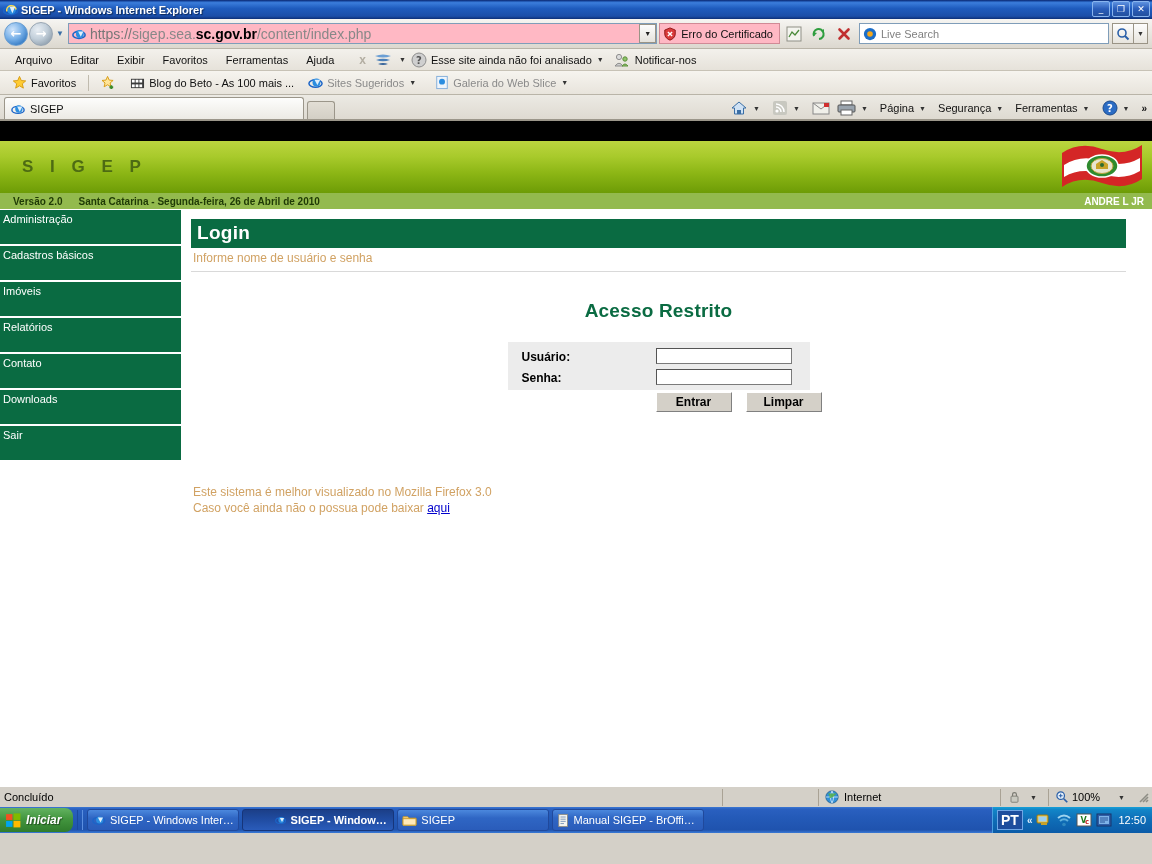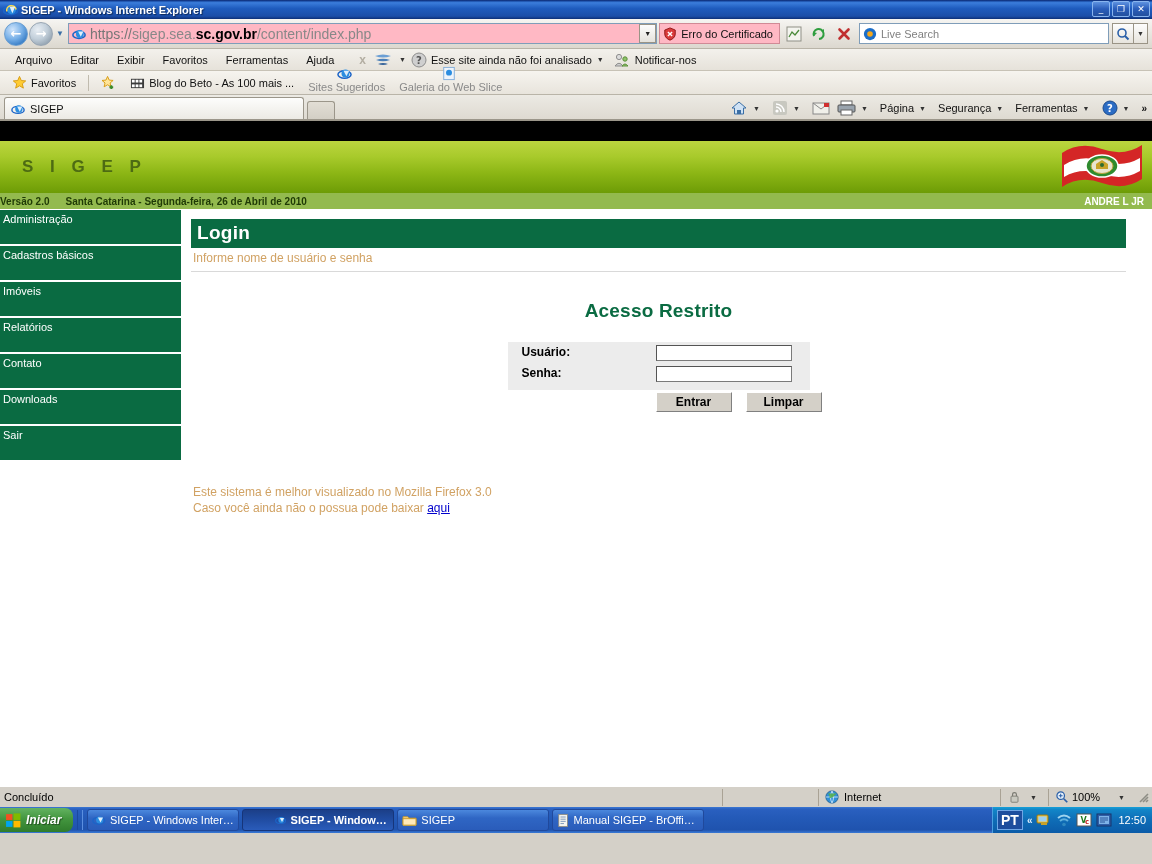--- a/index.html
+++ b/index.html
@@ -127,21 +127,21 @@
   
   .favbar {
     height: 24px;
     background: linear-gradient(to bottom, #f6f4ef, #e8e4dc);
     display: flex; align-items: center; padding-left: 6px;
     border-bottom: 1px solid #b9b4a8;
     gap: 2px;
   }
   .favbtn { display: flex; align-items: center; padding: 2px 6px; font-size: 11px; color: #111; white-space: nowrap; }
   .favsep { width: 1px; height: 16px; background: #c0bbae; margin: 0 4px; }
-  .fav-dim { color: #8a8a8a; flex-direction: column; }
+  .fav-dim { color: #8a8a8a; }
 
   
   .tabbar {
     height: 26px;
     background: linear-gradient(to bottom, #eceae4, #dedad1);
     display: flex; align-items: flex-end; padding-left: 4px;
     position: relative;
     border-bottom: 2px solid #9b968a;
   }
   .tab {
@@ -176,21 +176,21 @@
   .sigep-logo {
     position: absolute; left: 22px; top: 16px;
     font-size: 17px; letter-spacing: 6px; font-weight: bold;
     color: #4d6b13;
     font-family: "Liberation Sans", sans-serif;
   }
   .flag-wrap { position: absolute; right: 8px; top: -2px; }
   .verbar {
     height: 16px; background: #93ba4e;
     display: flex; align-items: center;
-    padding: 0 0; position: relative;
+    padding: 0 13px; position: relative;
   }
   .verbar .vtxt { font-size: 10px; font-weight: bold; color: #1f3a05; white-space: nowrap; }
   .verbar .v1 { margin-right: 16px; }
   .verbar .user { position: absolute; right: 8px; font-size: 10px; color: #fff; font-weight: bold; }
 
   .body-area { display: flex; }
   .sidebar { width: 181px; flex: 0 0 auto; padding-top: 1px; background: #fff; }
   .side-item {
     background: #0a6b42;
     color: #fff; font-size: 11px;
@@ -210,21 +210,21 @@
   .login-sub { color: #d1a263; font-size: 12px; padding: 3px 0 0 2px; }
   .hr { border-top: 1px solid #d9d9d9; margin-top: 6px; }
   .acesso {
     text-align: center; color: #0a6b42;
     font-size: 19px; font-weight: bold;
     margin-top: 28px; letter-spacing: .2px;
   }
   .form-wrap { display: flex; justify-content: center; margin-top: 20px; }
   .form-inner { width: 302px; }
   .form-table { background: #ececec; padding: 3px 0; }
-  .frow { display: flex; align-items: flex-start; height: 19px; margin-bottom: 2px; }
+  .frow { display: flex; align-items: flex-end; height: 19px; margin-bottom: 2px; }
   .flabel { width: 148px; font-size: 12px; font-weight: bold; color: #000; padding-left: 14px; }
   .finput {
     width: 136px; height: 16px;
     background: #fff; border: 1px solid #7b7b7b;
     border-top-color: #545454; border-left-color: #545454;
   }
   .btnrow { display: flex; margin-top: 2px; padding-left: 148px; gap: 14px; }
   .gbtn {
     background: #d4d0c8;
     border: 1px solid; border-color: #fff #808080 #808080 #fff;

